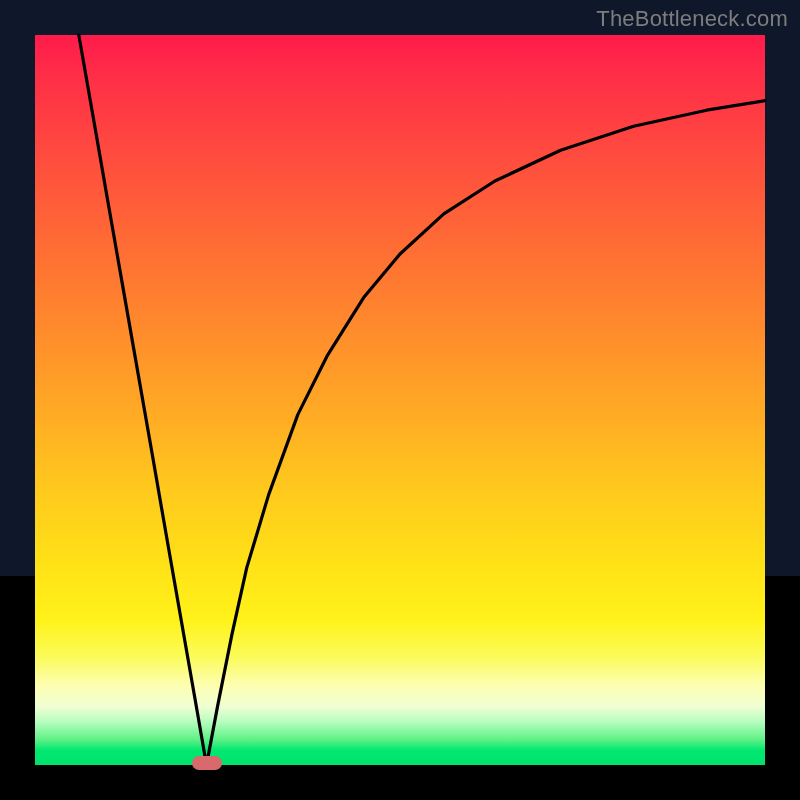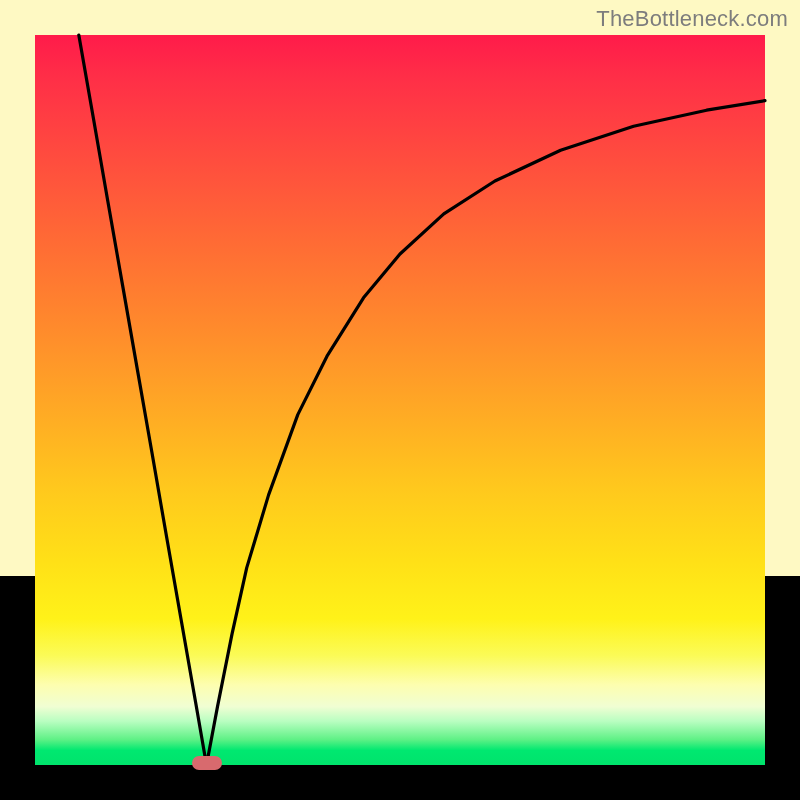--- a/index.html
+++ b/index.html
@@ -8,21 +8,21 @@
     width: 800px;
     height: 800px;
     background: #000;
     overflow: hidden;
     font-family: Arial, Helvetica, sans-serif;
   }
   .frame {
     position: relative;
     width: 800px;
     height: 576px;
-    background: #fef9c3;
+    background: #0f172a;
   }
   .plot-area {
     position: absolute;
     left: 35px;
     top: 35px;
     width: 730px;
     height: 730px;
     
     background: linear-gradient(
       to bottom,

